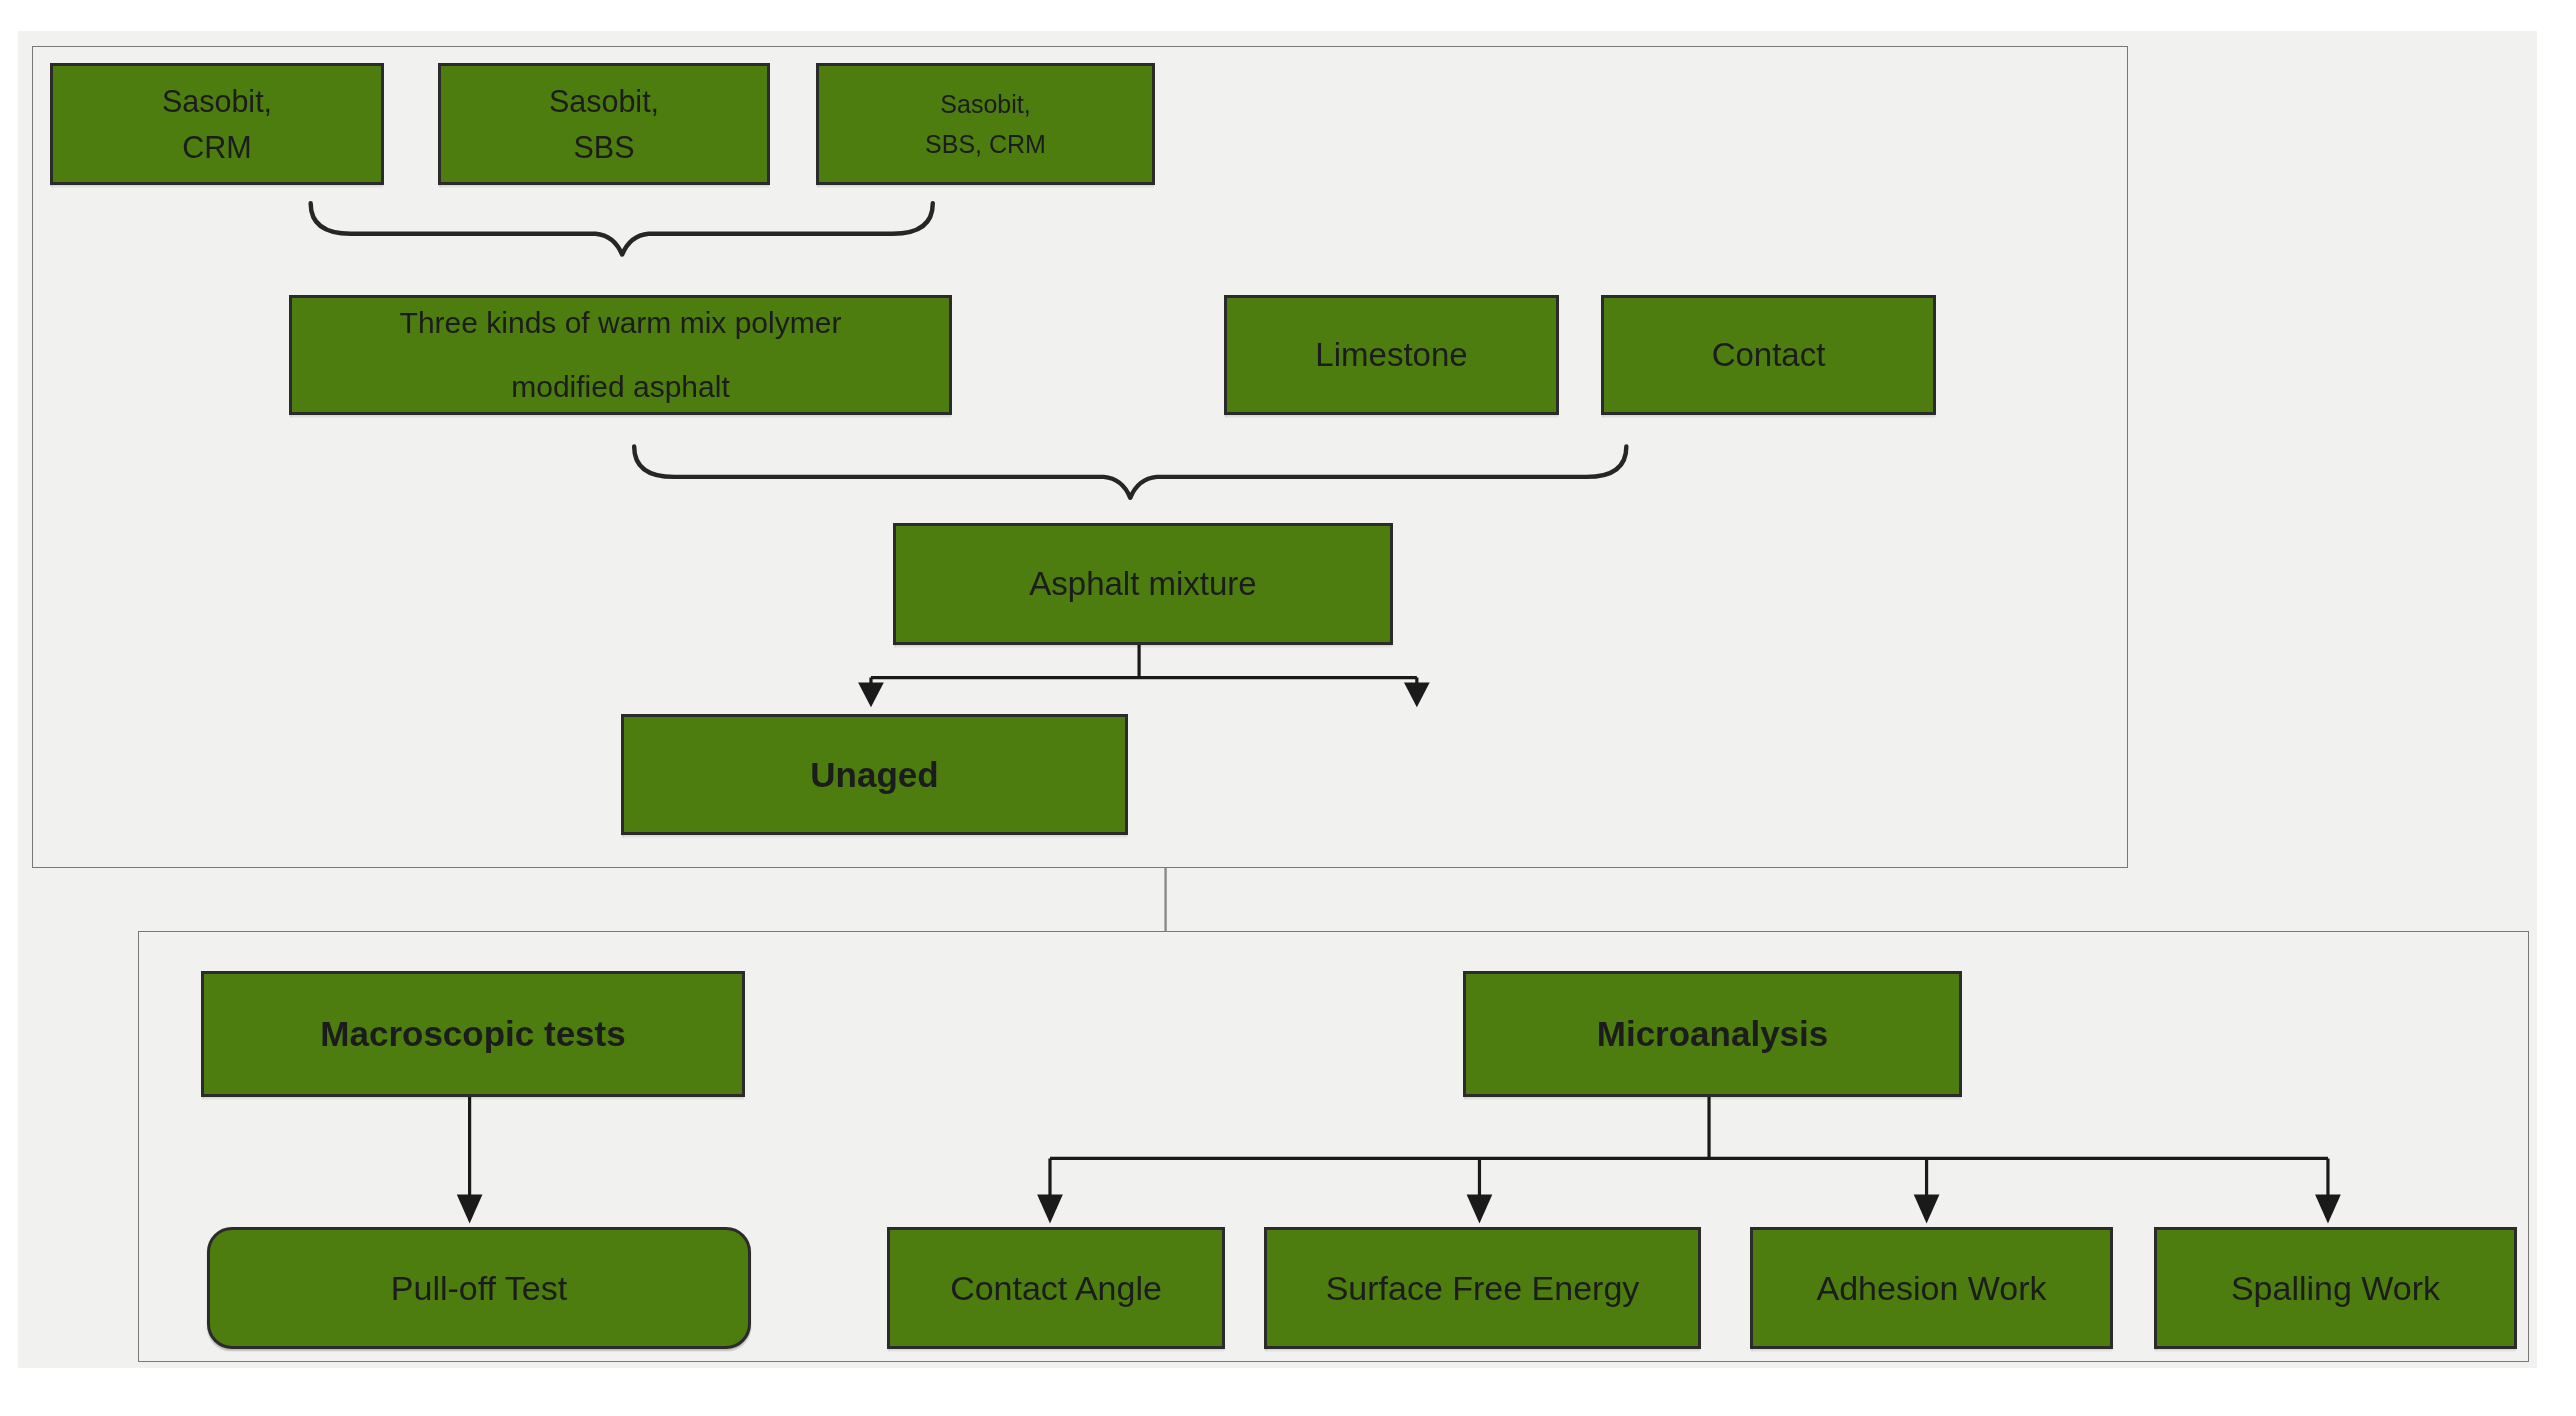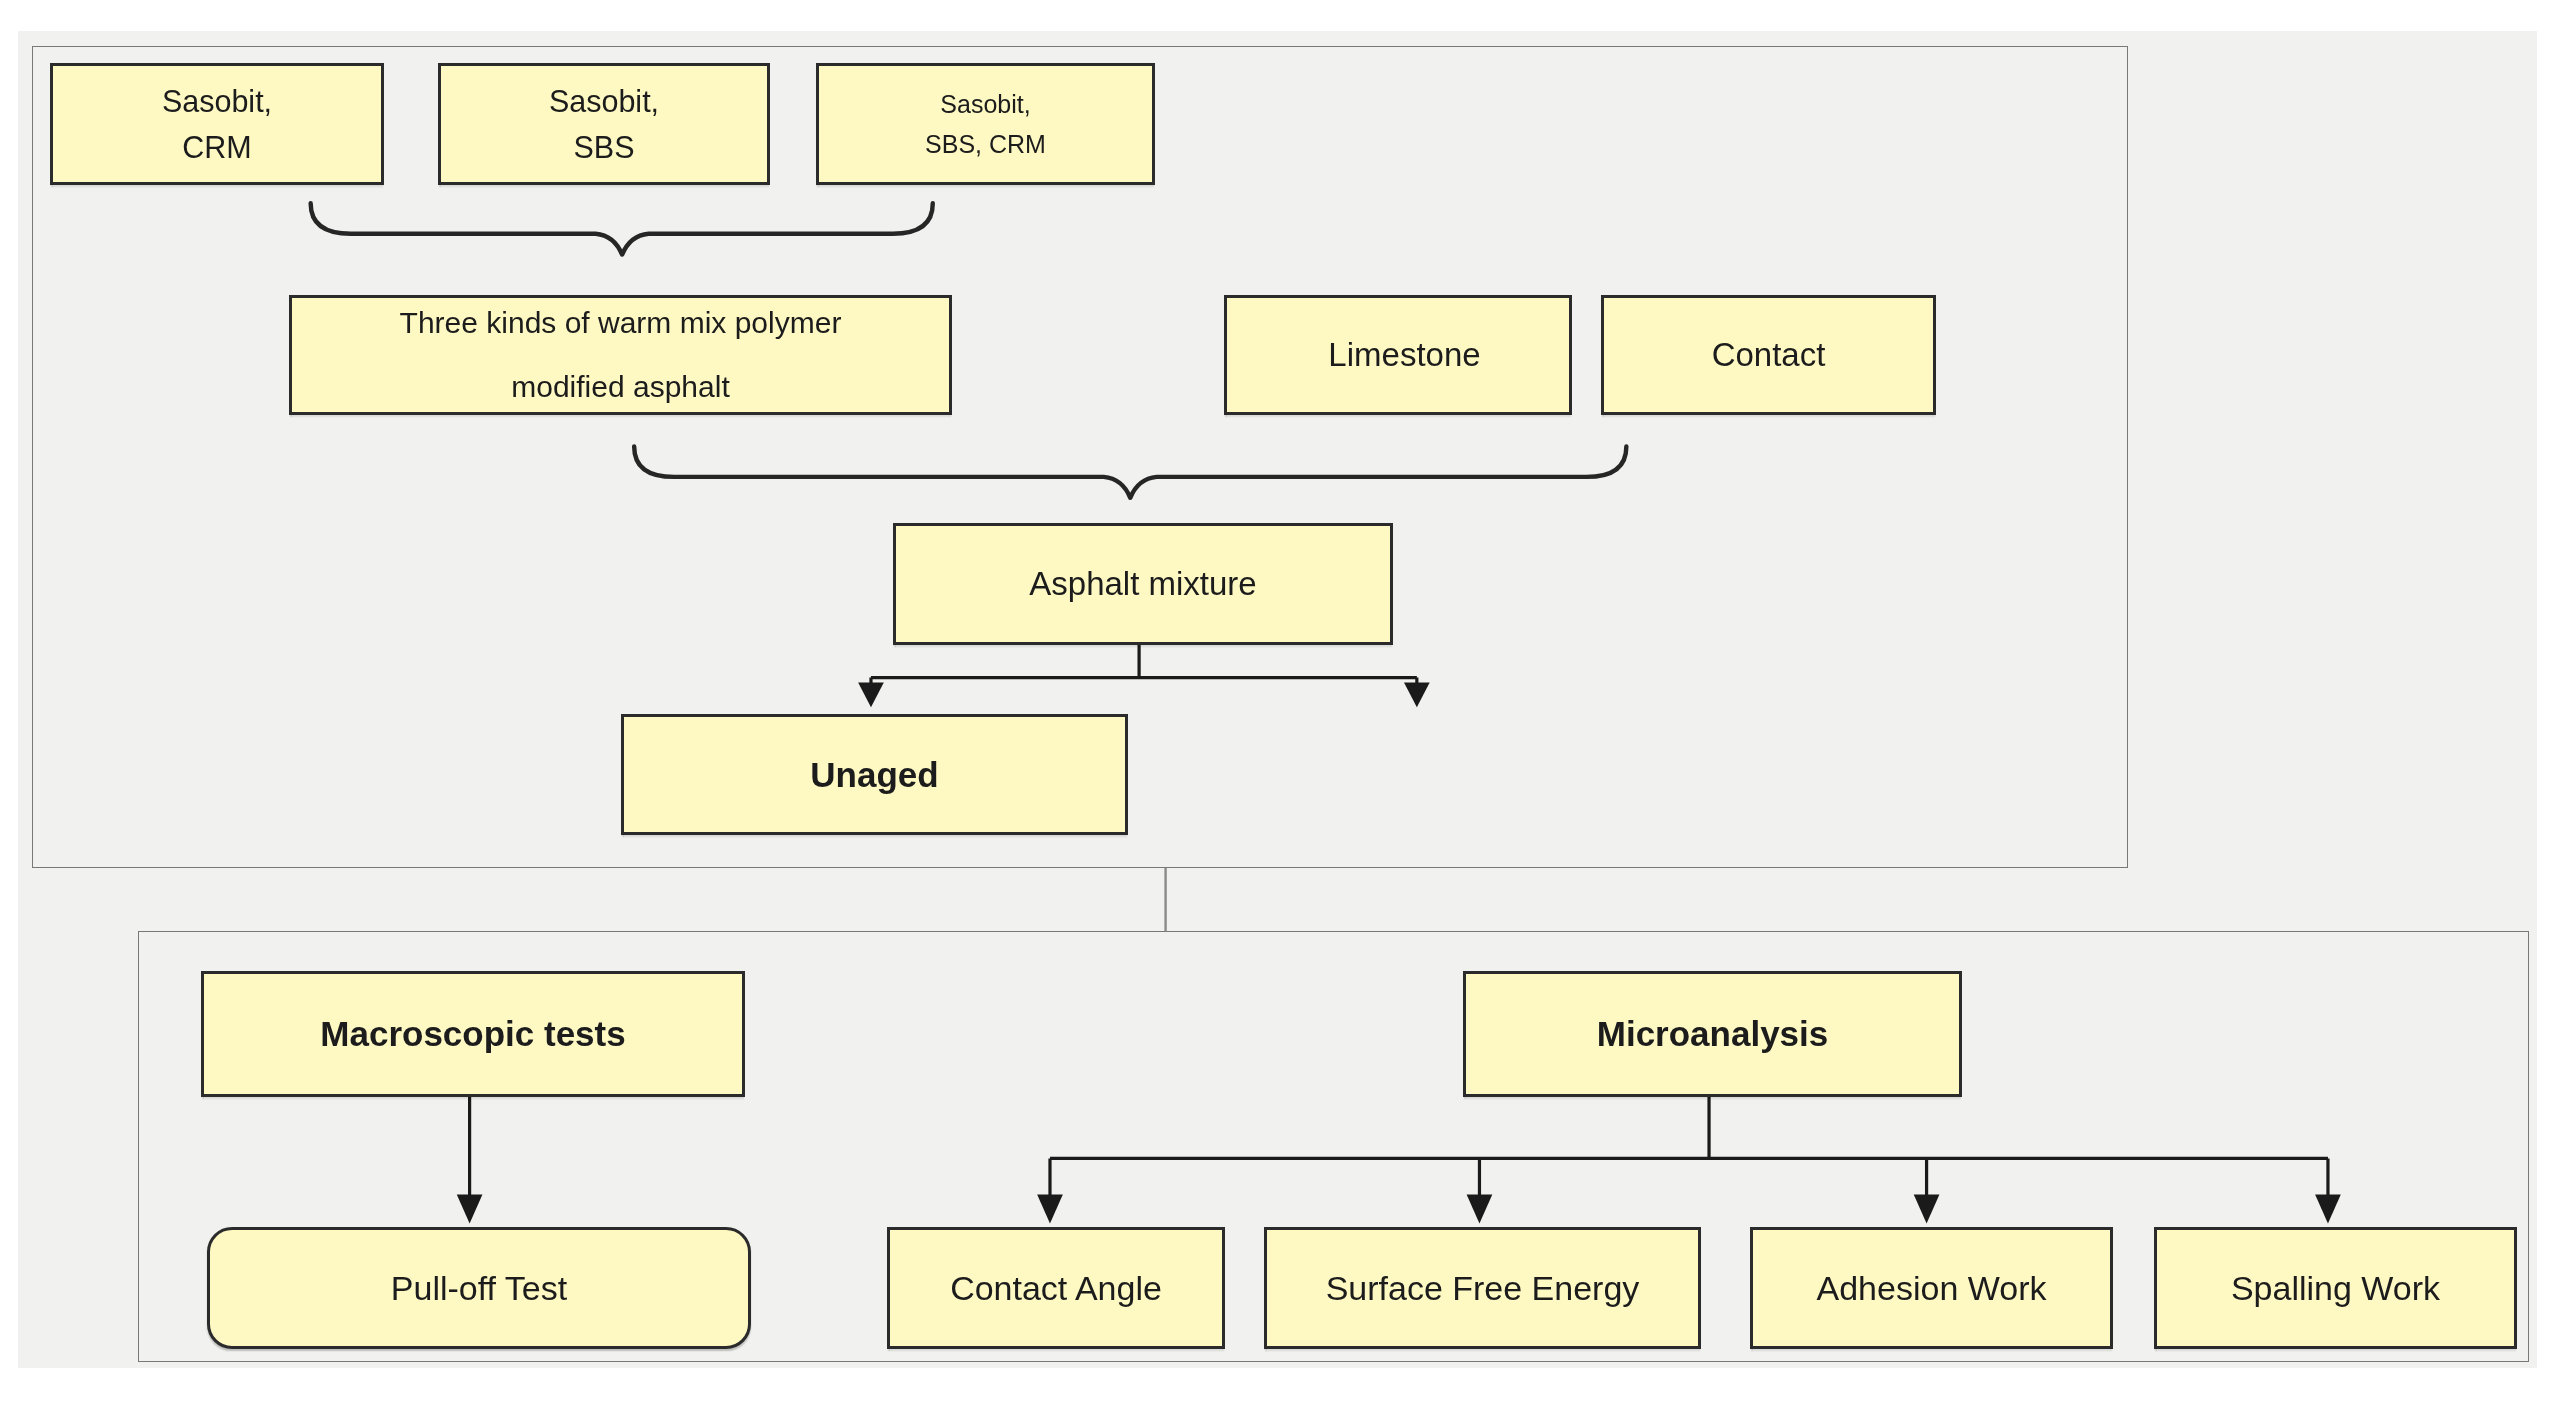--- a/index.html
+++ b/index.html
@@ -3,35 +3,35 @@
 <meta charset="utf-8">
 <style>
   html,body{margin:0;padding:0;background:#ffffff;}
   .page{position:relative;width:2576px;height:1417px;background:#ffffff;
         font-family:"Liberation Sans",sans-serif;color:#1c1c1c;overflow:hidden;}
   .canvas{position:absolute;left:17.7px;top:30.5px;width:2519px;height:1337px;background:#f1f1ef;}
   .panel{position:absolute;border:1.6px solid #787878;background:transparent;}
   #panel-top{left:32px;top:46px;width:2094px;height:820px;}
   #panel-bottom{left:138px;top:931px;width:2389px;height:429px;}
   .node{position:absolute;display:flex;align-items:center;justify-content:center;
-        text-align:center;border:3.2px solid #2b2b2b;background:#fef9c3;
+        text-align:center;border:3.2px solid #2b2b2b;background:#4d7c0f;
         white-space:pre-line;box-shadow:0 2.4px 1.6px -0.8px rgba(0,0,0,0.22);}
   .f38{font-size:30.5px;line-height:46px;}
   .f31{font-size:25px;line-height:40px;}
   .f37{font-size:30px;line-height:64px;}
   .f41{font-size:33px;}
   .f42{font-size:34px;}
   .b43{font-size:35px;font-weight:700;}
 
   
   #n-sasobit-crm     {left:50px;   top:63px;  width:328px; height:116px;}
   #n-sasobit-sbs     {left:438px;  top:63px;  width:326px; height:116px;}
   #n-sasobit-sbs-crm {left:816px; top:63px;  width:333px; height:116px;}
   #n-warm-mix        {left:289px;  top:295px; width:657px; height:114px;}
-  #n-limestone       {left:1224px; top:295px; width:329px; height:114px;padding-left:13px;}
+  #n-limestone       {left:1224px; top:295px; width:329px; height:114px;}
   #n-granite         {left:1601px; top:295px; width:329px; height:114px;}
   #n-asphalt         {left:893px; top:523px; width:494px; height:116px;}
   #n-unaged          {left:621px;  top:694px; width:501px; height:115px;margin-top:20px;}
   #n-rtfot           {left:1166px; top:706px; width:502px; height:115px;}
 
   
   #n-macro           {left:201px;  top:971px; width:538px; height:120px;}
   #n-pulloff         {left:207px;  top:1227px; width:538px; height:116px;border-radius:25px;}
   #n-micro           {left:1463px; top:971px; width:493px; height:120px;}
   #n-contact         {left:887px; top:1227px; width:332px; height:116px;}

